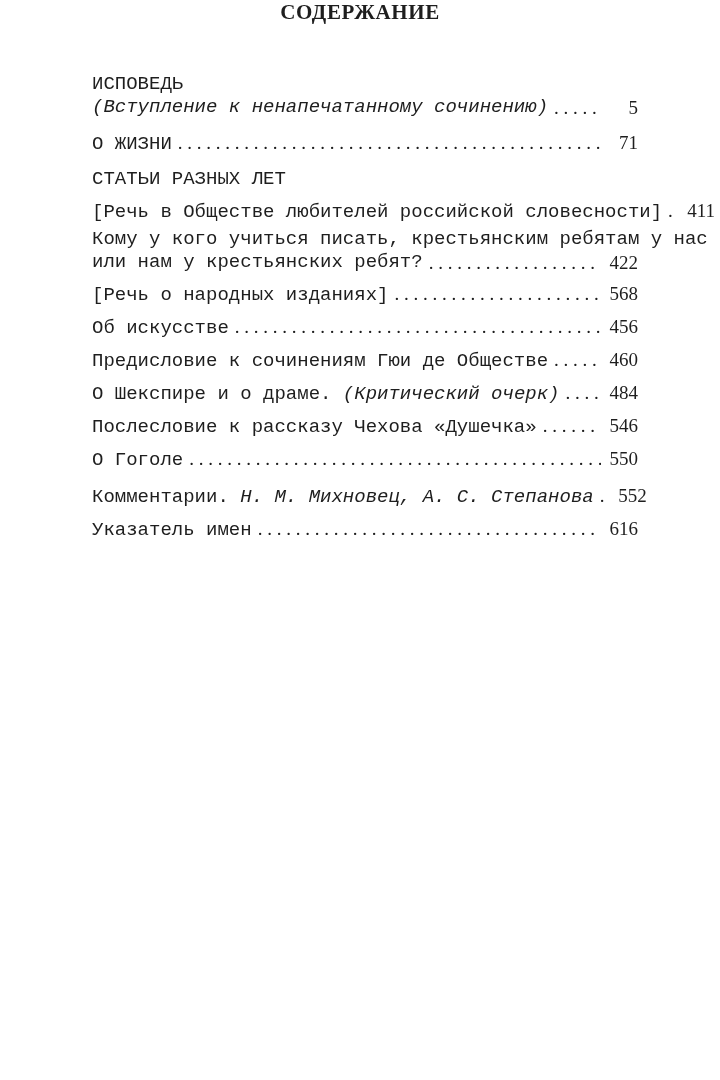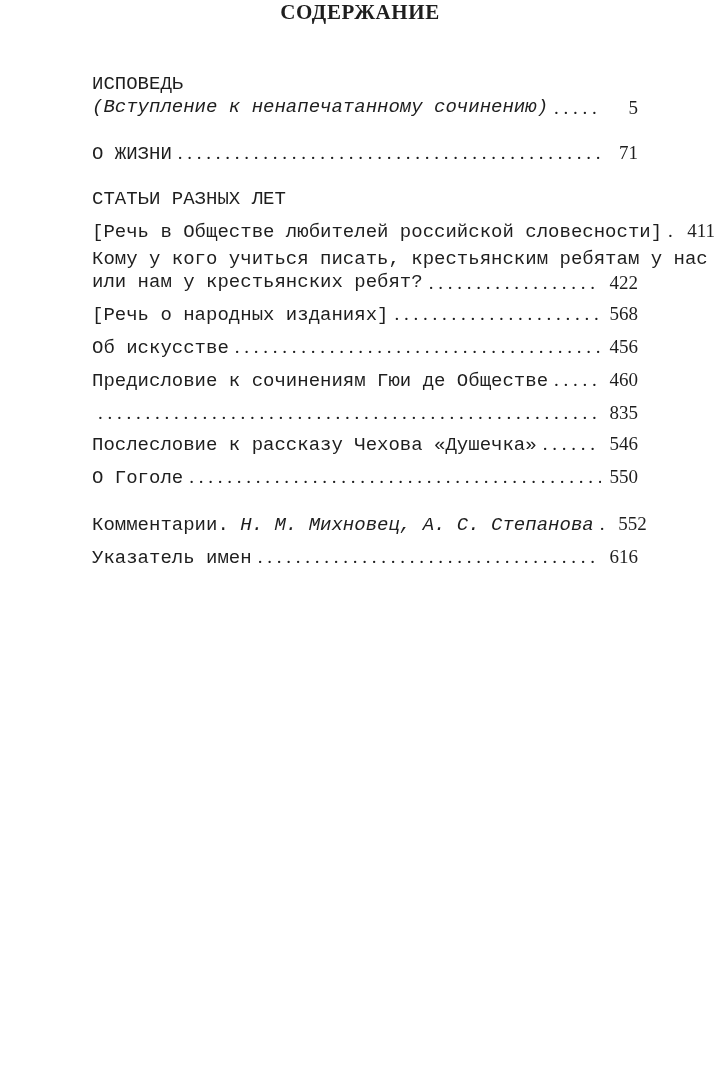--- a/index.html
+++ b/index.html
@@ -28,21 +28,21 @@
     margin: 49px 0 0 92px;
     font-size: 19px;
   }
   .row {
     display: flex;
     align-items: baseline;
     line-height: 23px;
     margin-top: 8px;
   }
   .row.first { margin-top: 0; }
-  .row.sec   { margin-top: 22px; }
+  .row.sec   { margin-top: 12px; }
   .row.cont  { margin-top: 0; align-items: center; }
   .row.tight { margin-top: 4px; }
   .txt { white-space: nowrap; font-family: Liberation Mono, monospace; }
   .it { font-style: italic; }
   .dots {
     flex: 1 1 auto;
     overflow: hidden;
     white-space: nowrap;
     text-align: right;
     margin-left: 6px;
@@ -116,22 +116,23 @@
       <span class="pg">456</span>
     </div>
 
     <div class="row">
       <span class="txt"><span>Предисловие к сочинениям Гюи де Обществе</span></span>
       <span class="dots"></span>
       <span class="pg">460</span>
     </div>
 
     <div class="row">
+      <span class="txt"><span>О Шекспире и о драме.</span><span class="it"> (Критический очерк)</span></span>
       <span class="dots"></span>
-      <span class="pg">835</span>
+      <span class="pg">484</span>
     </div>
 
     <div class="row">
       <span class="txt"><span>Послесловие к рассказу Чехова «Душечка»</span></span>
       <span class="dots"></span>
       <span class="pg">546</span>
     </div>
 
     <div class="row">
       <span class="txt"><span>О Гоголе</span></span>

